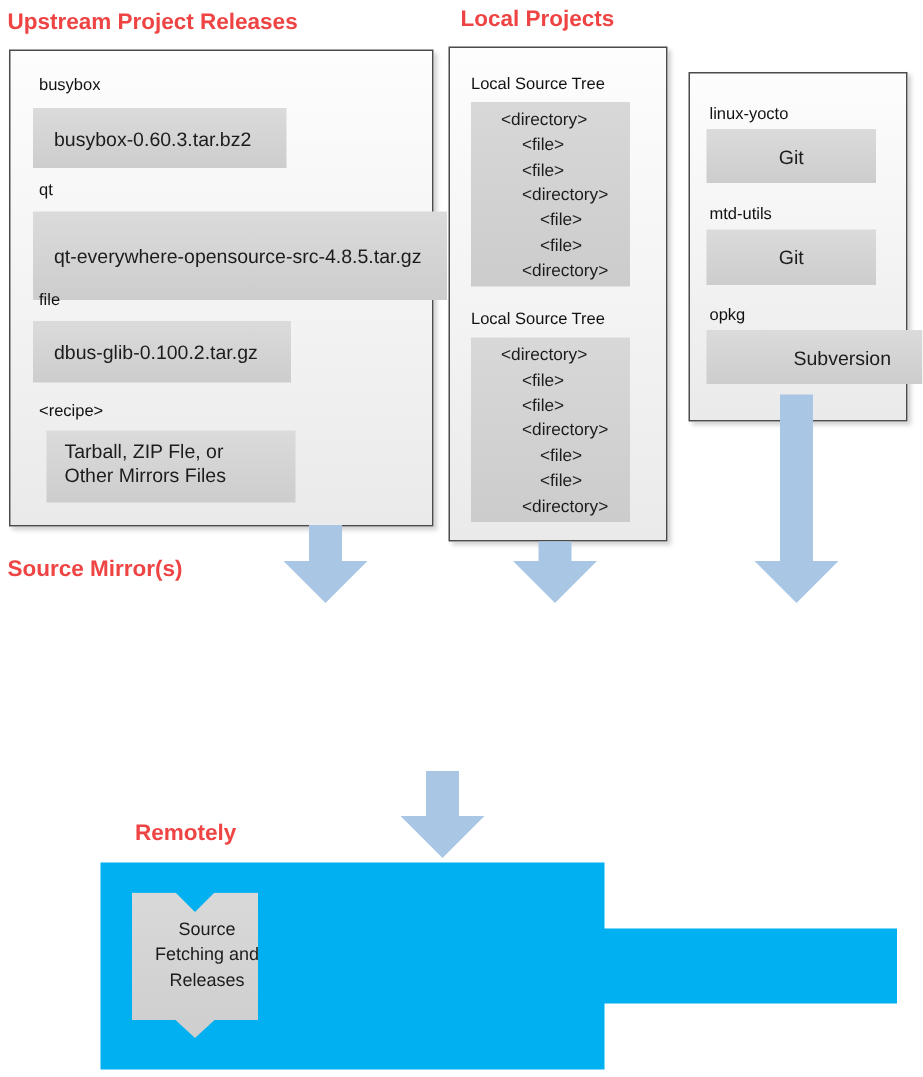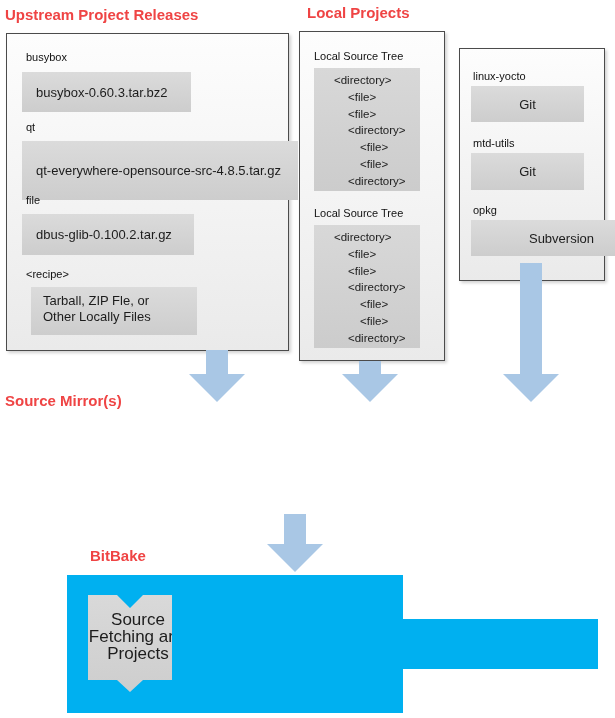--- a/index.html
+++ b/index.html
@@ -30,47 +30,47 @@
   .tree .i2{margin-left:26px;}
   .arrow{position:absolute;width:56px;}
   .arrow .shaft{position:absolute;left:17px;top:0;bottom:26px;width:22px;background:#a9c7e5;}
   .arrow .head{position:absolute;left:0;bottom:0;width:0;height:0;
     border-left:28px solid transparent;border-right:28px solid transparent;border-top:28px solid #a9c7e5;}
   .cyan{position:absolute;background:#00b0f0;}
   .ribbon{
     position:absolute;left:88px;top:595px;width:100px;height:97px;
     background:linear-gradient(180deg,#d9d9d9,#cecece);
     clip-path:polygon(0px 0px,29px 0px,42px 13px,55px 0px,84px 0px,84px 85px,55px 85px,42px 97px,29px 85px,0px 85px);
-    text-align:center;font-size:17px;line-height:17px;padding-top:16px;box-sizing:border-box;color:#1c1c1c;
+    text-align:center;font-size:12px;line-height:17px;padding-top:16px;box-sizing:border-box;color:#1c1c1c;
   }
 </style>
 </head>
 <body>
 
 <div class="canvas">
 
   <div class="title" style="left:5px;top:6px;">Upstream Project Releases</div>
   <div class="title" style="left:307px;top:4px;">Local Projects</div>
-  <div class="title" style="left:5px;top:371px;margin-top:21px;">Source Mirror(s)</div>
-  <div class="title" style="left:90px;top:547px;">BitBake</div>
+  <div class="title" style="left:5px;top:371px;">Source Mirror(s)</div>
+  <div class="title" style="left:90px;top:547px;">Remotely</div>
 
   <div class="panel" style="left:6px;top:33px;width:281px;height:316px;">
     <div class="lbl" style="left:19px;top:17px;">busybox</div>
     <div class="gbox padL" style="left:15px;top:38px;width:155px;height:40px;">busybox-0.60.3.tar.bz2</div>
 
     <div class="lbl" style="left:19px;top:87px;">qt</div>
     <div class="gbox padL" style="left:15px;top:107px;width:262px;height:59px;">qt-everywhere-opensource-src-4.8.5.tar.gz</div>
 
     <div class="lbl" style="left:19px;top:160px;">file</div>
     <div class="gbox padL" style="left:15px;top:180px;width:158px;height:41px;">dbus-glib-0.100.2.tar.gz</div>
 
     <div class="lbl" style="left:19px;top:234px;">&lt;recipe&gt;</div>
     <div class="gbox multiline" style="left:24px;top:253px;width:154px;height:42px;">
       <div>Tarball, ZIP Fle, or</div>
-      <div>Other Locally Files</div>
+      <div>Other Mirrors Files</div>
     </div>
   </div>
 
   <div class="panel" style="left:299px;top:31px;width:144px;height:328px;">
     <div class="lbl" style="left:14px;top:18px;">Local Source Tree</div>
     <div class="tree" style="left:14px;top:36px;width:106px;height:123px;box-sizing:border-box;">
       <div class="i0">&lt;directory&gt;</div>
       <div class="i1">&lt;file&gt;</div>
       <div class="i1">&lt;file&gt;</div>
       <div class="i1">&lt;directory&gt;</div>
@@ -119,16 +119,16 @@
   <div class="arrow" style="left:267px;top:514px;height:58px;">
     <div class="shaft"></div>
     <div class="head"></div>
   </div>
 
   <div class="cyan" style="left:67px;top:575px;width:336px;height:138px;"></div>
   <div class="cyan" style="left:401px;top:619px;width:197px;height:50px;"></div>
   <div class="ribbon">
     <div>Source</div>
     <div>Fetching and</div>
-    <div>Projects</div>
+    <div>Releases</div>
   </div>
 
 </div>
 
 </body></html>

